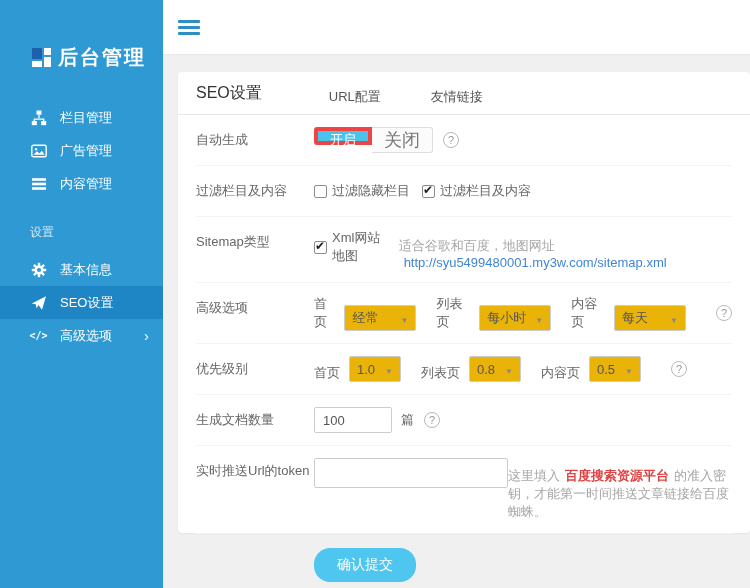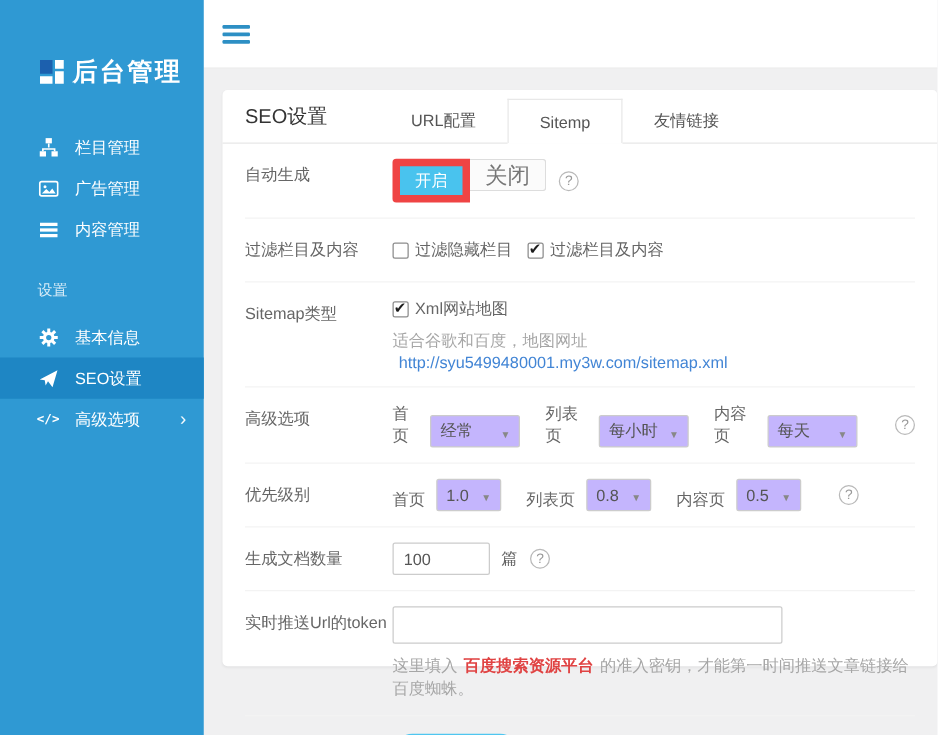--- a/index.html
+++ b/index.html
@@ -35,33 +35,33 @@
   .card-header { display:flex; padding:0 18px; border-bottom:1px solid #e8e8e8; height:43px; }
   .page-title { font-size:16px; color:#333; align-self:center; }
   .tabs { display:flex; align-self:flex-end; margin-left:42px; margin-bottom:-1px; }
   .tab { height:36px; line-height:36px; padding:0 25px; color:#555; cursor:pointer; }
   .tab.active { background:#fff; border:1px solid #e8e8e8; border-bottom:1px solid #fff; }
   
   .form { padding:0 18px; }
   .frow { display:flex; border-bottom:1px solid #f3f3f3; padding:12px 0; }
   .flabel { width:118px; color:#666; line-height:26px; flex-shrink:0; }
   .fcontrol { display:flex; align-items:center; color:#666; }
-  .fcontrol.col { flex-direction:column; align-items:flex-start; }
+  .fcontrol.col { flex-direction:row; align-items:flex-start; }
   .toggle { display:inline-flex; }
-  .toggle-on { background:#49c3ee; color:#fff; border:6px solid #ef4444; border-radius:3px 0 0 3px; padding:0 12px; height:35px; font-size:13px; cursor:pointer; }
+  .toggle-on { background:#49c3ee; color:#fff; border:4px solid #ef4444; border-radius:3px 0 0 3px; padding:0 12px; height:18px; font-size:13px; cursor:pointer;text-decoration:underline; }
   .toggle-off { background:#fbfbfb; color:#777; border:1px solid #ddd; border-left:none; border-radius:0 3px 3px 0; padding:0 12px; height:26px; font-size:18px; cursor:pointer; }
   .help { width:16px; height:16px; border:1px solid #b9b9b9; border-radius:50%; color:#999; font-size:11px; display:inline-flex; align-items:center; justify-content:center; margin-left:10px; cursor:pointer; flex-shrink:0; }
   .checkbox-label { display:inline-flex; align-items:center; margin-right:12px; cursor:pointer; color:#666; }
   .cb { width:13px; height:13px; border:1px solid #8c8c8c; border-radius:2px; background:#fff; margin-right:5px; position:relative; flex-shrink:0; }
   .cb.checked::after { content:"✔"; position:absolute; left:0; top:-3px; font-size:12px; color:#1d1d1d; }
   .subhint { color:#a6a6a6; margin-top:8px; }
   .subhint a { color:#4285d5; text-decoration:none; margin-left:5px; cursor:pointer; }
   .group { display:flex; align-items:flex-end; margin-right:20px; }
   .gname { color:#666; margin-right:9px; }
-  .select { display:inline-flex; align-items:center; justify-content:space-between; border:1px solid #ccc; border-radius:2px; height:26px; padding:0 7px; color:#555; cursor:pointer; background:#c4b5fd; }
+  .select { display:inline-flex; align-items:center; justify-content:space-between; border:1px solid #ccc; border-radius:2px; height:26px; padding:0 7px; color:#555; cursor:pointer; background:#eab308; }
   .select.wide { min-width:72px; }
   .select.narrow { min-width:52px; }
   .sel-arrow::after { content:"▼"; font-size:8px; color:#888; margin-left:9px; }
   .num-input { width:78px; height:26px; border:1px solid #ccc; border-radius:2px; padding:0 8px; font-size:13px; color:#555; }
   .unit { margin-left:9px; color:#666; }
   .token-input { width:312px; height:30px; border:1px solid #ccc; border-radius:2px; padding:0 8px; font-size:13px; color:#555; }
   .token-hint { color:#a6a6a6; margin-top:9px; }
   .token-hint .red-link { color:#e04343; font-weight:bold; margin:0 5px; text-decoration:none; cursor:pointer; }
   .submit-area { padding:14px 0 0 118px; }
   .submit-btn { background:#4fc6f0; color:#fff; border:none; border-radius:16px; padding:8px 23px; font-size:14px; cursor:pointer; }
@@ -157,21 +157,20 @@
       <div class="bar"></div>
       <div class="bar"></div>
   </div>
 </header>
 
 <main class="card">
   <div class="card-header">
     <div class="page-title">SEO设置</div>
     <div class="tabs">
       <div class="tab">URL配置</div>
-      <div class="tab active">Sitemp</div>
       <div class="tab">友情链接</div>
     </div>
   </div>
 
   <div class="form">
 
     <div class="frow">
       <div class="flabel">自动生成</div>
       <div class="fcontrol">
         <div class="toggle">

